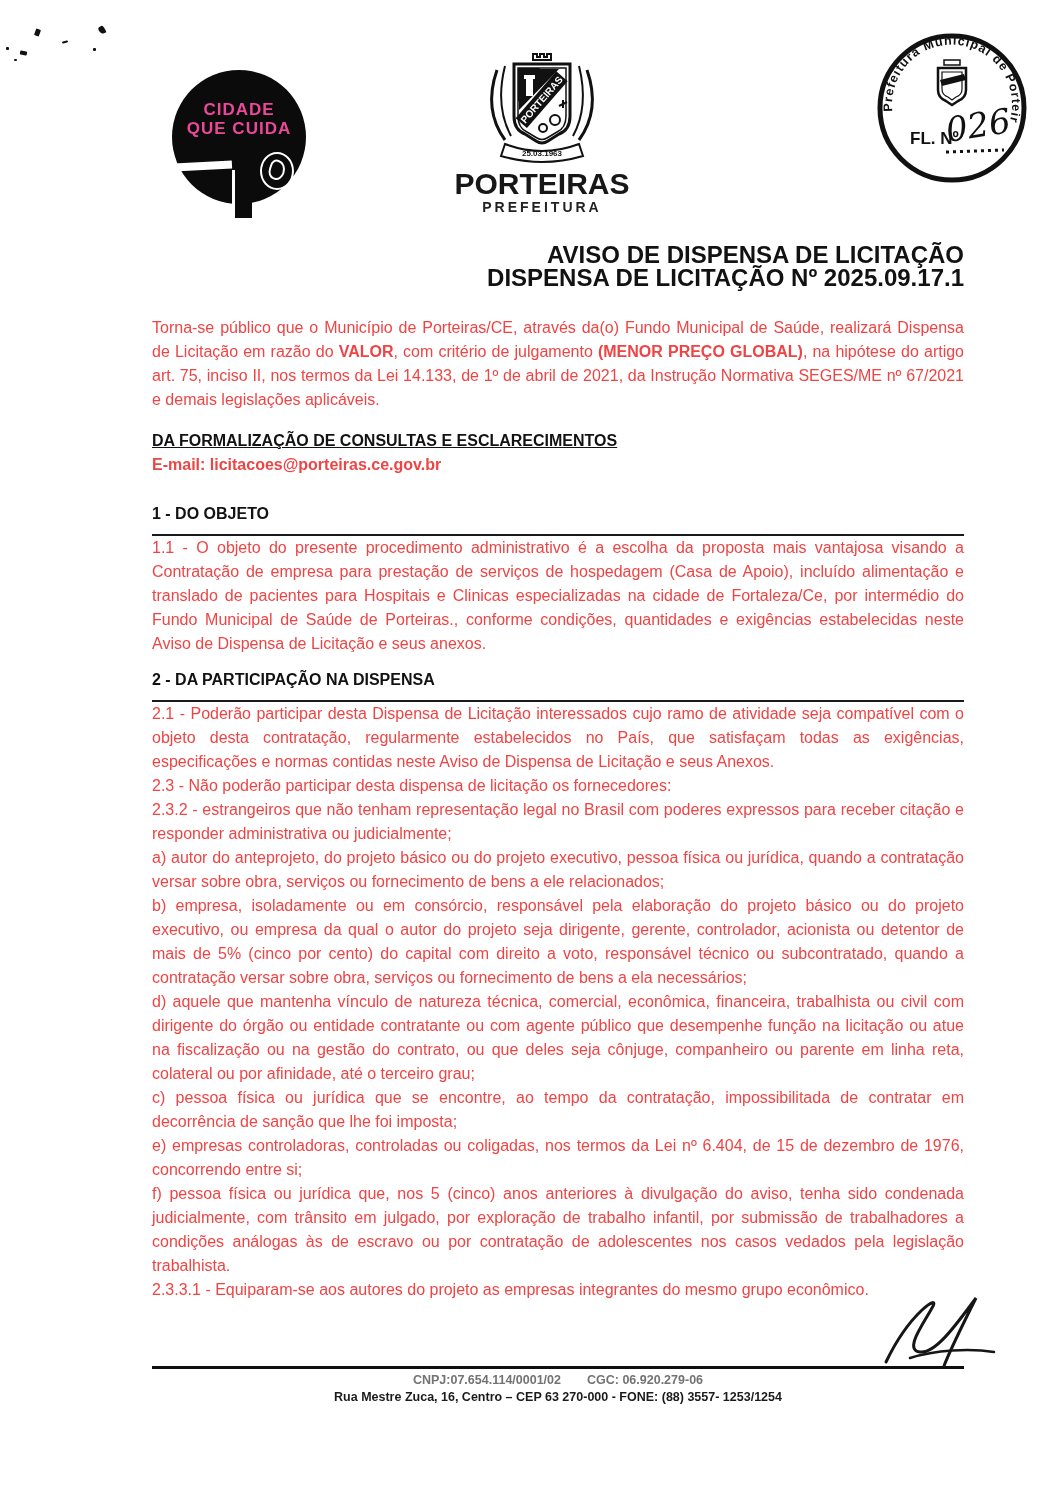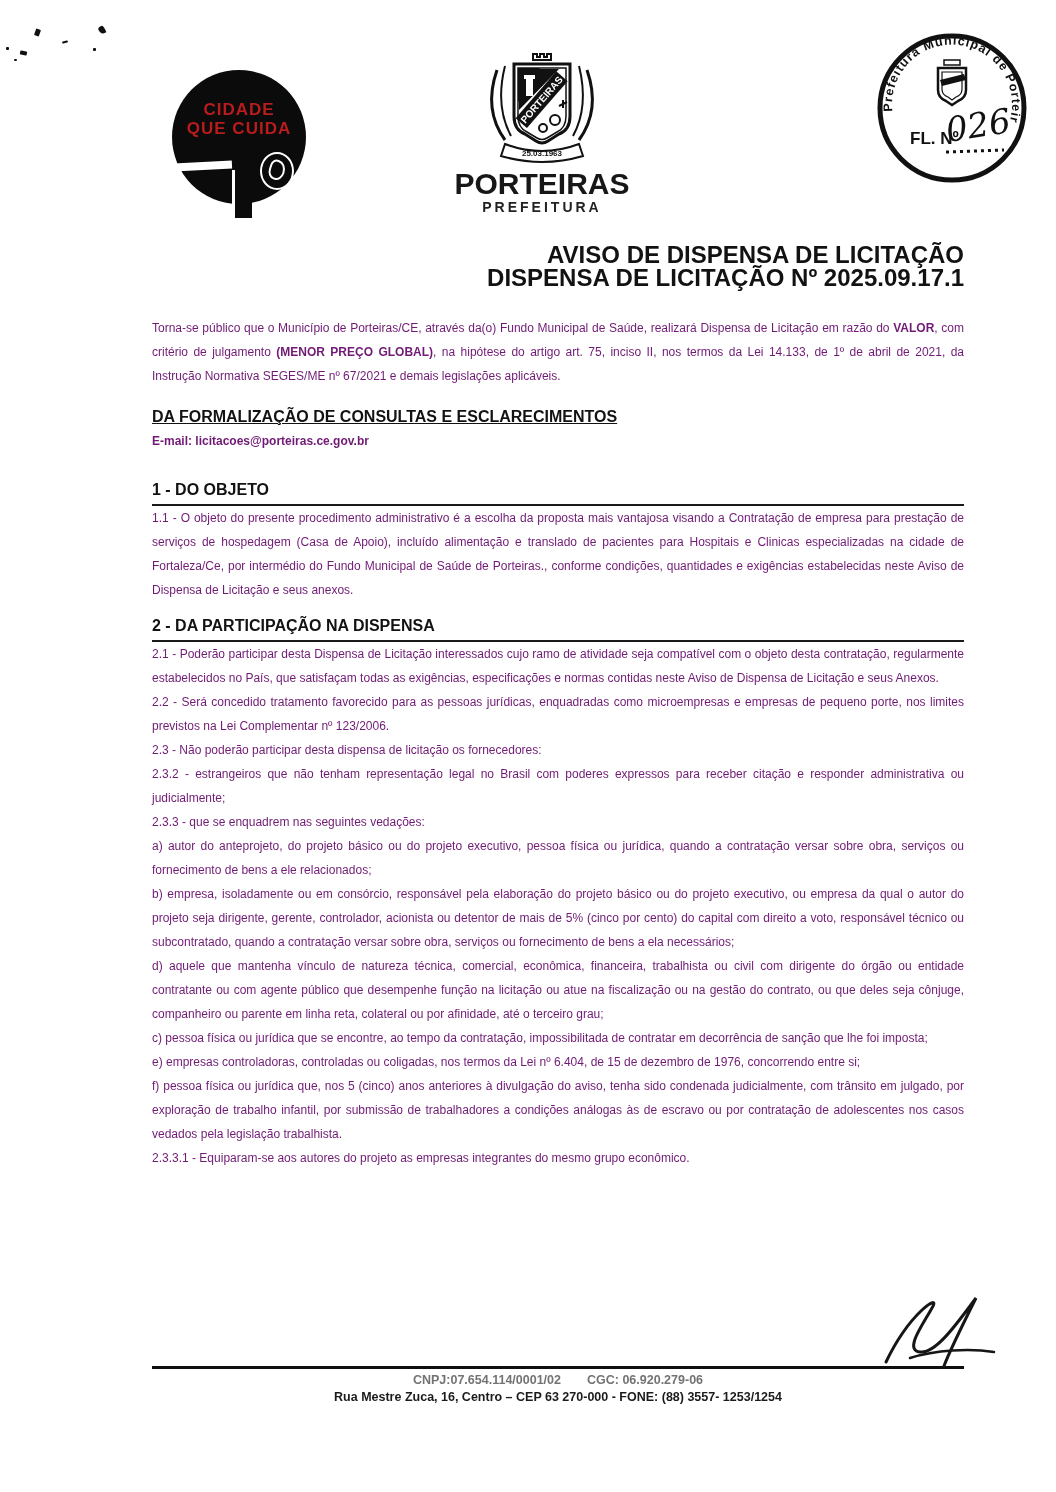--- a/index.html
+++ b/index.html
@@ -7,39 +7,39 @@
     position:relative; width:1056px; height:1492px; background:#ffffff;
     font-family:"Liberation Sans", sans-serif; color:#121212; overflow:hidden;
     margin:0 auto;
   }
   
   .speck{position:absolute;background:#111;border-radius:1px;}
   
   .hdr{position:absolute;top:0;left:0;width:100%;height:240px;}
   .cidade-logo{position:absolute;left:172px;top:70px;width:140px;height:150px;}
   .cidade-circle{position:absolute;left:0;top:0;width:134px;height:134px;border-radius:50%;background:#0b0b0b;}
-  .cidade-text{position:absolute;left:0;top:30px;width:134px;text-align:center;color:#b91c1c;font-weight:bold;font-size:17px;line-height:19px;letter-spacing:1px;}
+  .cidade-text{position:absolute;left:0;top:30px;width:134px;text-align:center;color:#ec4899;font-weight:bold;font-size:17px;line-height:19px;letter-spacing:1px;}
   .cidade-trunk{position:absolute;left:60px;top:100px;width:17px;height:48px;background:#0b0b0b;border-left:3px solid #fff;}
   .cidade-cut{position:absolute;left:2px;top:92px;width:58px;height:8px;background:#fff;transform:rotate(-3deg);}
   .cidade-emblem{position:absolute;left:88px;top:82px;width:30px;height:34px;border:2px solid #fff;border-radius:50%;background:#0b0b0b;}
   .cidade-emblem::after{content:"";position:absolute;left:7px;top:6px;width:12px;height:16px;border:2px solid #fff;border-radius:40% 60% 50% 50%;transform:rotate(18deg);}
   .crest{position:absolute;left:452px;top:48px;width:180px;height:172px;text-align:center;}
   .crest svg{display:block;margin:0 auto;}
   .crest-name{font-weight:bold;font-size:30px;letter-spacing:0px;color:#171717;line-height:28px;margin-top:2px;}
   .crest-sub{font-weight:bold;font-size:14px;letter-spacing:3px;color:#222;line-height:16px;margin-top:1px;}
   .unicef{position:absolute;left:786px;top:58px;width:140px;height:170px;z-index:3;}
   .round-stamp{position:absolute;left:874px;top:30px;width:156px;height:160px;z-index:2;}
   
   .content{position:absolute;left:152px;top:243px;width:812px;}
   .doc-title{font-weight:bold;font-size:24px;line-height:23px;text-align:right;color:#121212;}
-  .para{margin:0;font-size:12px;line-height:24px;text-align:justify;color:#701a75;}
+  .para{margin:0;font-size:16px;line-height:24px;text-align:justify;color:#ef4444;}
   .intro{margin-top:27px;}
   .h-underline{margin:17px 0 0 0;font-size:16px;line-height:24px;font-weight:bold;text-decoration:underline;color:#121212;}
   .email-line{font-weight:bold;}
-  .h-rule{margin:26px 0 0 0;font-size:16px;line-height:21px;font-weight:bold;border-bottom:2px solid #1a1a1a;padding-bottom:4px;color:#121212;}
+  .h-rule{margin:26px 0 0 0;font-size:16px;line-height:21px;font-weight:bold;border-bottom:2px solid #1a1a1a;padding-bottom:10px;color:#121212;}
   .h-rule.second{margin-top:13px;}
   .body2 p{margin:0;}
   
   .signature{position:absolute;left:880px;top:1292px;width:120px;height:86px;z-index:2;}
   .footer{position:absolute;left:152px;top:1366px;width:812px;border-top:3px solid #0f0f0f;text-align:center;}
   .footer-line1{margin-top:4px;font-size:12.5px;font-weight:bold;color:#737373;}
   .footer-line1 .gap{display:inline-block;width:26px;}
   .footer-line2{margin-top:3px;font-size:12.5px;font-weight:bold;color:#1b1b1b;}
 </style>
 </head>
@@ -137,24 +137,22 @@
 
     <h2 class="h-underline">DA FORMALIZAÇÃO DE CONSULTAS E ESCLARECIMENTOS</h2>
     <p class="para email-line">E-mail: licitacoes@porteiras.ce.gov.br</p>
 
     <h2 class="h-rule">1 - DO OBJETO</h2>
     <p class="para">1.1 - O objeto do presente procedimento administrativo é a escolha da proposta mais vantajosa visando a Contratação de empresa para prestação de serviços de hospedagem (Casa de Apoio), incluído alimentação e translado de pacientes para Hospitais e Clinicas especializadas na cidade de Fortaleza/Ce, por intermédio do Fundo Municipal de Saúde de Porteiras., conforme condições, quantidades e exigências estabelecidas neste Aviso de Dispensa de Licitação e seus anexos.</p>
 
     <h2 class="h-rule second">2 - DA PARTICIPAÇÃO NA DISPENSA</h2>
     <div class="body2">
       <p class="para">2.1 - Poderão participar desta Dispensa de Licitação interessados cujo ramo de atividade seja compatível com o objeto desta contratação, regularmente estabelecidos no País, que satisfaçam todas as exigências, especificações e normas contidas neste Aviso de Dispensa de Licitação e seus Anexos.</p>
-      <p class="para">2.2 - Será concedido tratamento favorecido para as pessoas jurídicas, enquadradas como microempresas e empresas de pequeno porte, nos limites previstos na Lei Complementar nº 123/2006.</p>
       <p class="para">2.3 - Não poderão participar desta dispensa de licitação os fornecedores:</p>
       <p class="para">2.3.2 - estrangeiros que não tenham representação legal no Brasil com poderes expressos para receber citação e responder administrativa ou judicialmente;</p>
-      <p class="para">2.3.3 - que se enquadrem nas seguintes vedações:</p>
       <p class="para">a) autor do anteprojeto, do projeto básico ou do projeto executivo, pessoa física ou jurídica, quando a contratação versar sobre obra, serviços ou fornecimento de bens a ele relacionados;</p>
       <p class="para">b) empresa, isoladamente ou em consórcio, responsável pela elaboração do projeto básico ou do projeto executivo, ou empresa da qual o autor do projeto seja dirigente, gerente, controlador, acionista ou detentor de mais de 5% (cinco por cento) do capital com direito a voto, responsável técnico ou subcontratado, quando a contratação versar sobre obra, serviços ou fornecimento de bens a ela necessários;</p>
       <p class="para">d) aquele que mantenha vínculo de natureza técnica, comercial, econômica, financeira, trabalhista ou civil com dirigente do órgão ou entidade contratante ou com agente público que desempenhe função na licitação ou atue na fiscalização ou na gestão do contrato, ou que deles seja cônjuge, companheiro ou parente em linha reta, colateral ou por afinidade, até o terceiro grau;</p>
       <p class="para">c) pessoa física ou jurídica que se encontre, ao tempo da contratação, impossibilitada de contratar em decorrência de sanção que lhe foi imposta;</p>
       <p class="para">e) empresas controladoras, controladas ou coligadas, nos termos da Lei nº 6.404, de 15 de dezembro de 1976, concorrendo entre si;</p>
       <p class="para">f) pessoa física ou jurídica que, nos 5 (cinco) anos anteriores à divulgação do aviso, tenha sido condenada judicialmente, com trânsito em julgado, por exploração de trabalho infantil, por submissão de trabalhadores a condições análogas às de escravo ou por contratação de adolescentes nos casos vedados pela legislação trabalhista.</p>
       <p class="para">2.3.3.1 - Equiparam-se aos autores do projeto as empresas integrantes do mesmo grupo econômico.</p>
     </div>
   </div>
 

